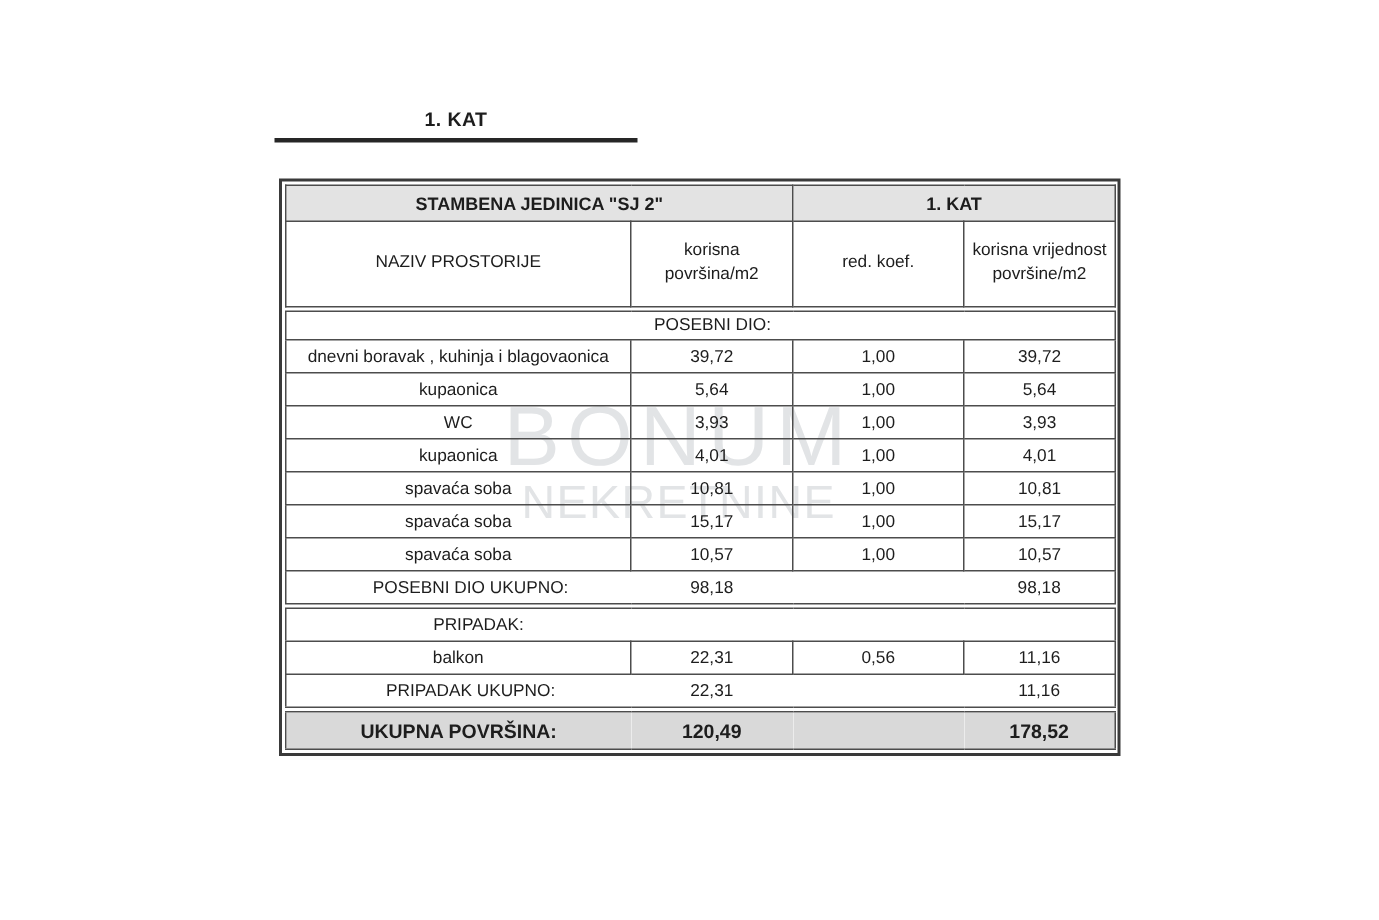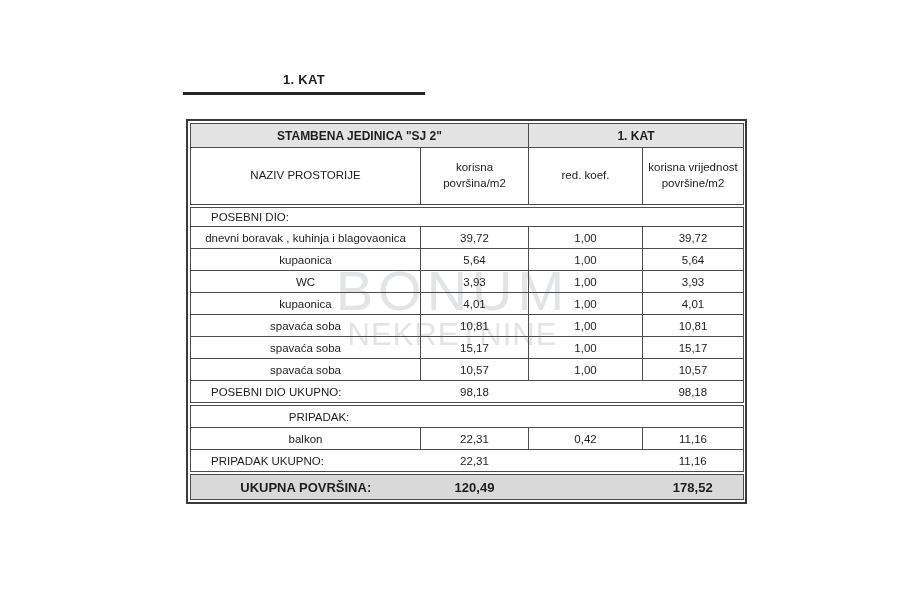--- a/index.html
+++ b/index.html
@@ -65,21 +65,21 @@
     padding:1px 4px;
     height:19px;
     vertical-align:middle;
     text-align:center;
     overflow:hidden;
     white-space:nowrap;
   }
   tr.h1 td{height:21px;font-weight:bold;font-size:12px;background:var(--header-bg);}
   tr.h2 td{height:54px;white-space:normal;line-height:1.35;}
   tr.label-row td{height:16px;}
-  td.left{text-align:left;padding-left:20px;margin-top:31px;}
+  td.left{text-align:center;padding-left:20px;margin-top:31px;}
   td.nb{border-left:none;border-right:none;}
   tr.grand td{
     height:22px;
     font-weight:bold;
     font-size:13px;
     background:var(--total-bg);
     border-left:none;border-right:none;margin-left:16px;
   }
   .col1w{width:228px;text-align:center;}
 </style>
@@ -191,21 +191,21 @@
         </colgroup>
       <tbody>
         <tr>
           <td colspan="4" class="nb" style="padding:1px 14px;">
             <div class="col1w">PRIPADAK:</div>
           </td>
         </tr>
         <tr>
           <td>balkon</td>
           <td>22,31</td>
-          <td>0,42</td>
+          <td>0,56</td>
           <td>11,16</td>
         </tr>
         <tr>
           <td class="left nb">PRIPADAK UKUPNO:</td>
           <td class="nb">22,31</td>
           <td class="nb"></td>
           <td class="nb">11,16</td>
         </tr>
       </tbody>
     </table>

